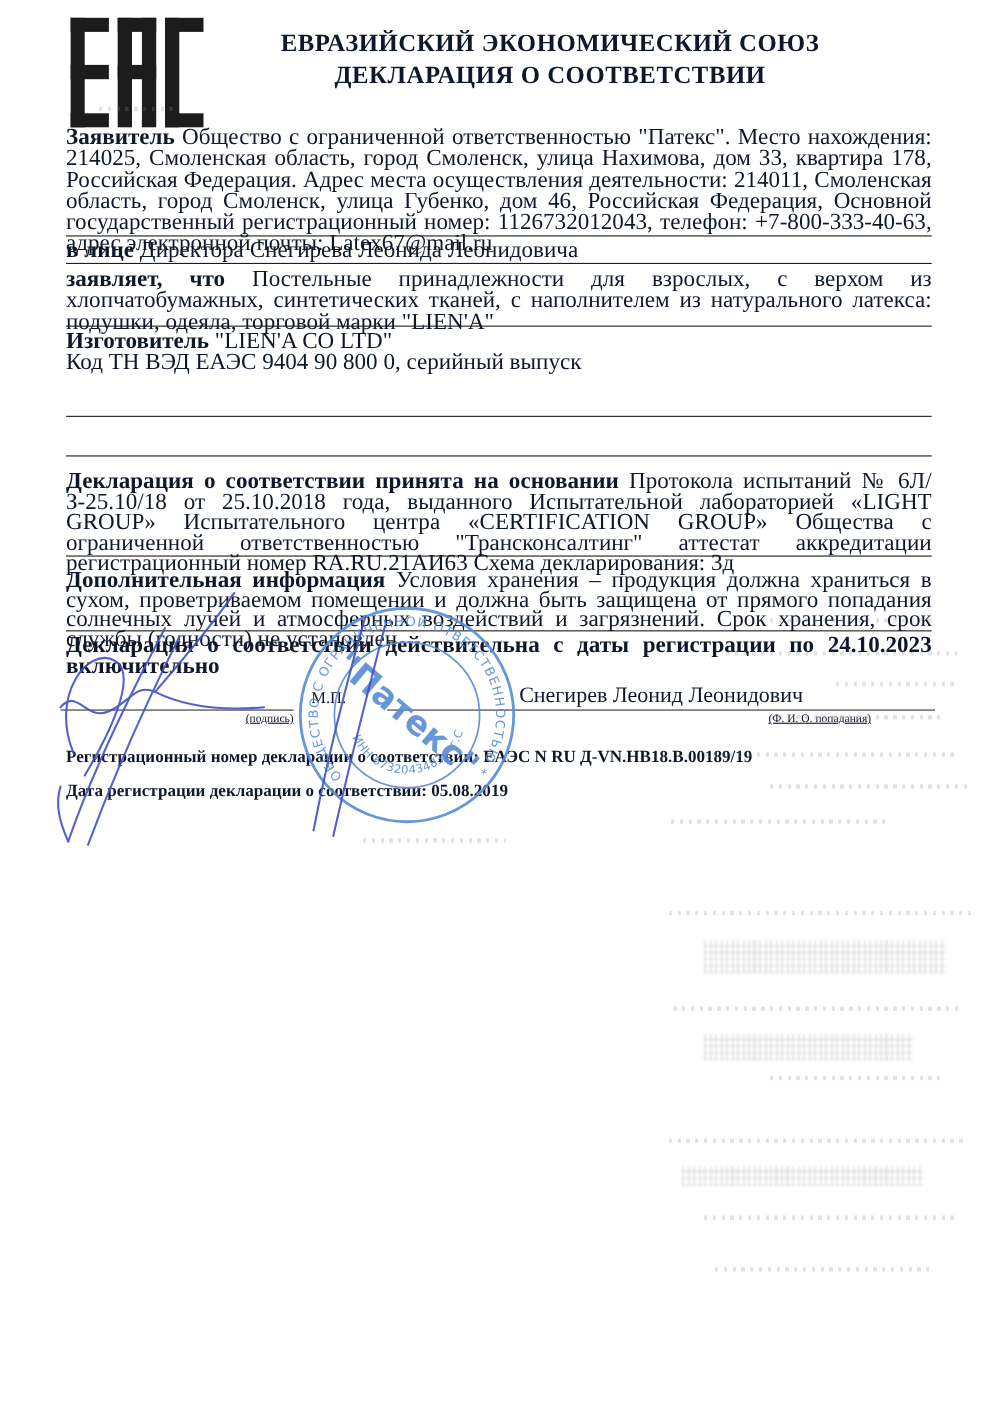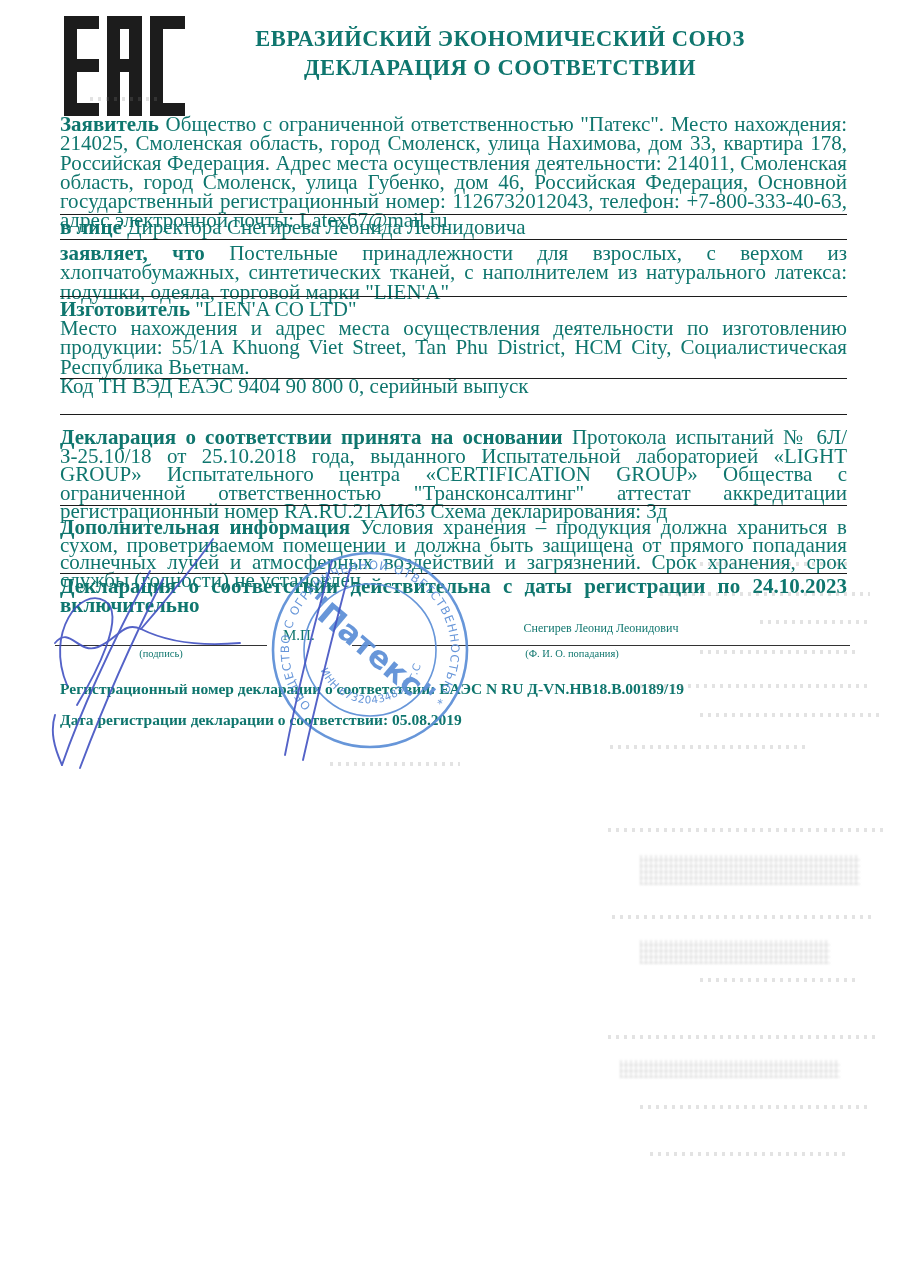--- a/index.html
+++ b/index.html
@@ -1,24 +1,24 @@
 <!DOCTYPE html>
 <html><head>
 <meta charset="utf-8">
 <style>
   html,body{margin:0;padding:0;background:#ffffff;}
   .page{position:relative;width:900px;height:1280px;background:#fff;overflow:hidden;
-        font-family:"Liberation Serif","DejaVu Serif",serif;color:#0f766e;border-radius:10px;}
+        font-family:"Liberation Serif","DejaVu Serif",serif;color:#0f172a;border-radius:10px;}
   .abs{position:absolute;}
   .para{left:60px;width:787px;text-align:justify;font-size:21px;line-height:19.3px;}
   .b{font-weight:bold;}
   .rule{left:60px;width:787px;border-top:1.6px solid #1c1c1c;height:0;}
   .hdr{left:170px;top:24px;width:660px;text-align:center;font-weight:bold;
        font-size:22.5px;line-height:29px;letter-spacing:.5px;}
-  .cap{font-size:10.5px;text-align:center;}
+  .cap{font-size:10.5px;text-align:right;text-decoration:underline;}
   .sigline{border-top:1.4px solid #333;height:0;}
   .regline{left:60px;font-size:15.5px;font-weight:bold;}
   .noise{position:absolute;height:4px;opacity:.5;
          background:repeating-linear-gradient(90deg,rgba(130,130,130,.45) 0 3px,transparent 3px 8px);}
   .noiseblob{position:absolute;opacity:.35;filter:blur(1px);
          background:repeating-linear-gradient(90deg,rgba(120,120,120,.5) 0 2px,transparent 2px 5px),
                     repeating-linear-gradient(0deg,rgba(140,140,140,.4) 0 2px,transparent 2px 6px);}
   svg text{font-family:"DejaVu Sans","Liberation Sans",sans-serif;}
   .stampwrap{left:266px;top:546px;width:208px;height:208px;opacity:.92;}
   .sigwrap{left:20px;top:533px;width:340px;height:240px;opacity:.9;}
@@ -71,21 +71,20 @@
     <span>Постельные принадлежности для взрослых, с верхом из хлопчатобумажных, синтетических тканей, с наполнителем из натурального латекса: подушки, одеяла, торговой марки "LIEN'A"</span>
   </div>
 
   <div class="abs rule" style="top:296px"></div>
 
   <div class="abs para" style="top:300px;line-height:19.2px">
     <div>
       <span class="b">Изготовитель</span>
       <span>"LIEN'A CO LTD"</span>
     </div>
-    <div>Место нахождения и адрес места осуществления деятельности по изготовлению продукции: 55/1A Khuong Viet Street, Tan Phu District, HCM City, Социалистическая Республика Вьетнам.</div>
     <div>Код ТН ВЭД ЕАЭС 9404 90 800 0, серийный выпуск</div>
   </div>
 
   <div class="abs rule" style="top:378px"></div>
 
 
   <div class="abs rule" style="top:414px"></div>
 
   <div class="abs para" style="top:428px;line-height:18.6px">
     <span class="b">Декларация о соответствии принята на основании</span>
@@ -99,21 +98,21 @@
     <span>Условия хранения – продукция должна храниться в сухом, проветриваемом помещении и должна быть защищена от прямого попадания солнечных лучей и атмосферных воздействий и загрязнений. Срок хранения, срок службы (годности) не установлен.</span>
   </div>
 
   <div class="abs rule" style="top:573px"></div>
 
   <div class="abs para b" style="top:577px">Декларация о соответствии действительна с даты регистрации по 24.10.2023 включительно</div>
 
   <div class="abs sigline" style="left:55px;top:645px;width:212px"></div>
   <div class="abs cap" style="left:55px;top:648px;width:212px">(подпись)</div>
   <div class="abs" style="left:283px;top:627px;font-size:15px">М.П.</div>
-  <div class="abs" style="left:352px;top:621px;width:498px;text-align:center;font-size:12px">Снегирев Леонид Леонидович</div>
+  <div class="abs" style="left:352px;top:621px;width:498px;text-align:center;font-size:20px">Снегирев Леонид Леонидович</div>
   <div class="abs sigline" style="left:352px;top:645px;width:498px"></div>
   <div class="abs cap" style="left:352px;top:648px;width:440px">(Ф. И. О. попадания)</div>
 
   <div class="abs regline" style="top:680px">
     <span>Регистрационный номер декларации о соответствии:</span>
     <span>ЕАЭС N RU Д-VN.НВ18.В.00189/19</span>
   </div>
   <div class="abs regline" style="top:711px">
     <span>Дата регистрации декларации о соответствии:</span>
     <span>05.08.2019</span>

